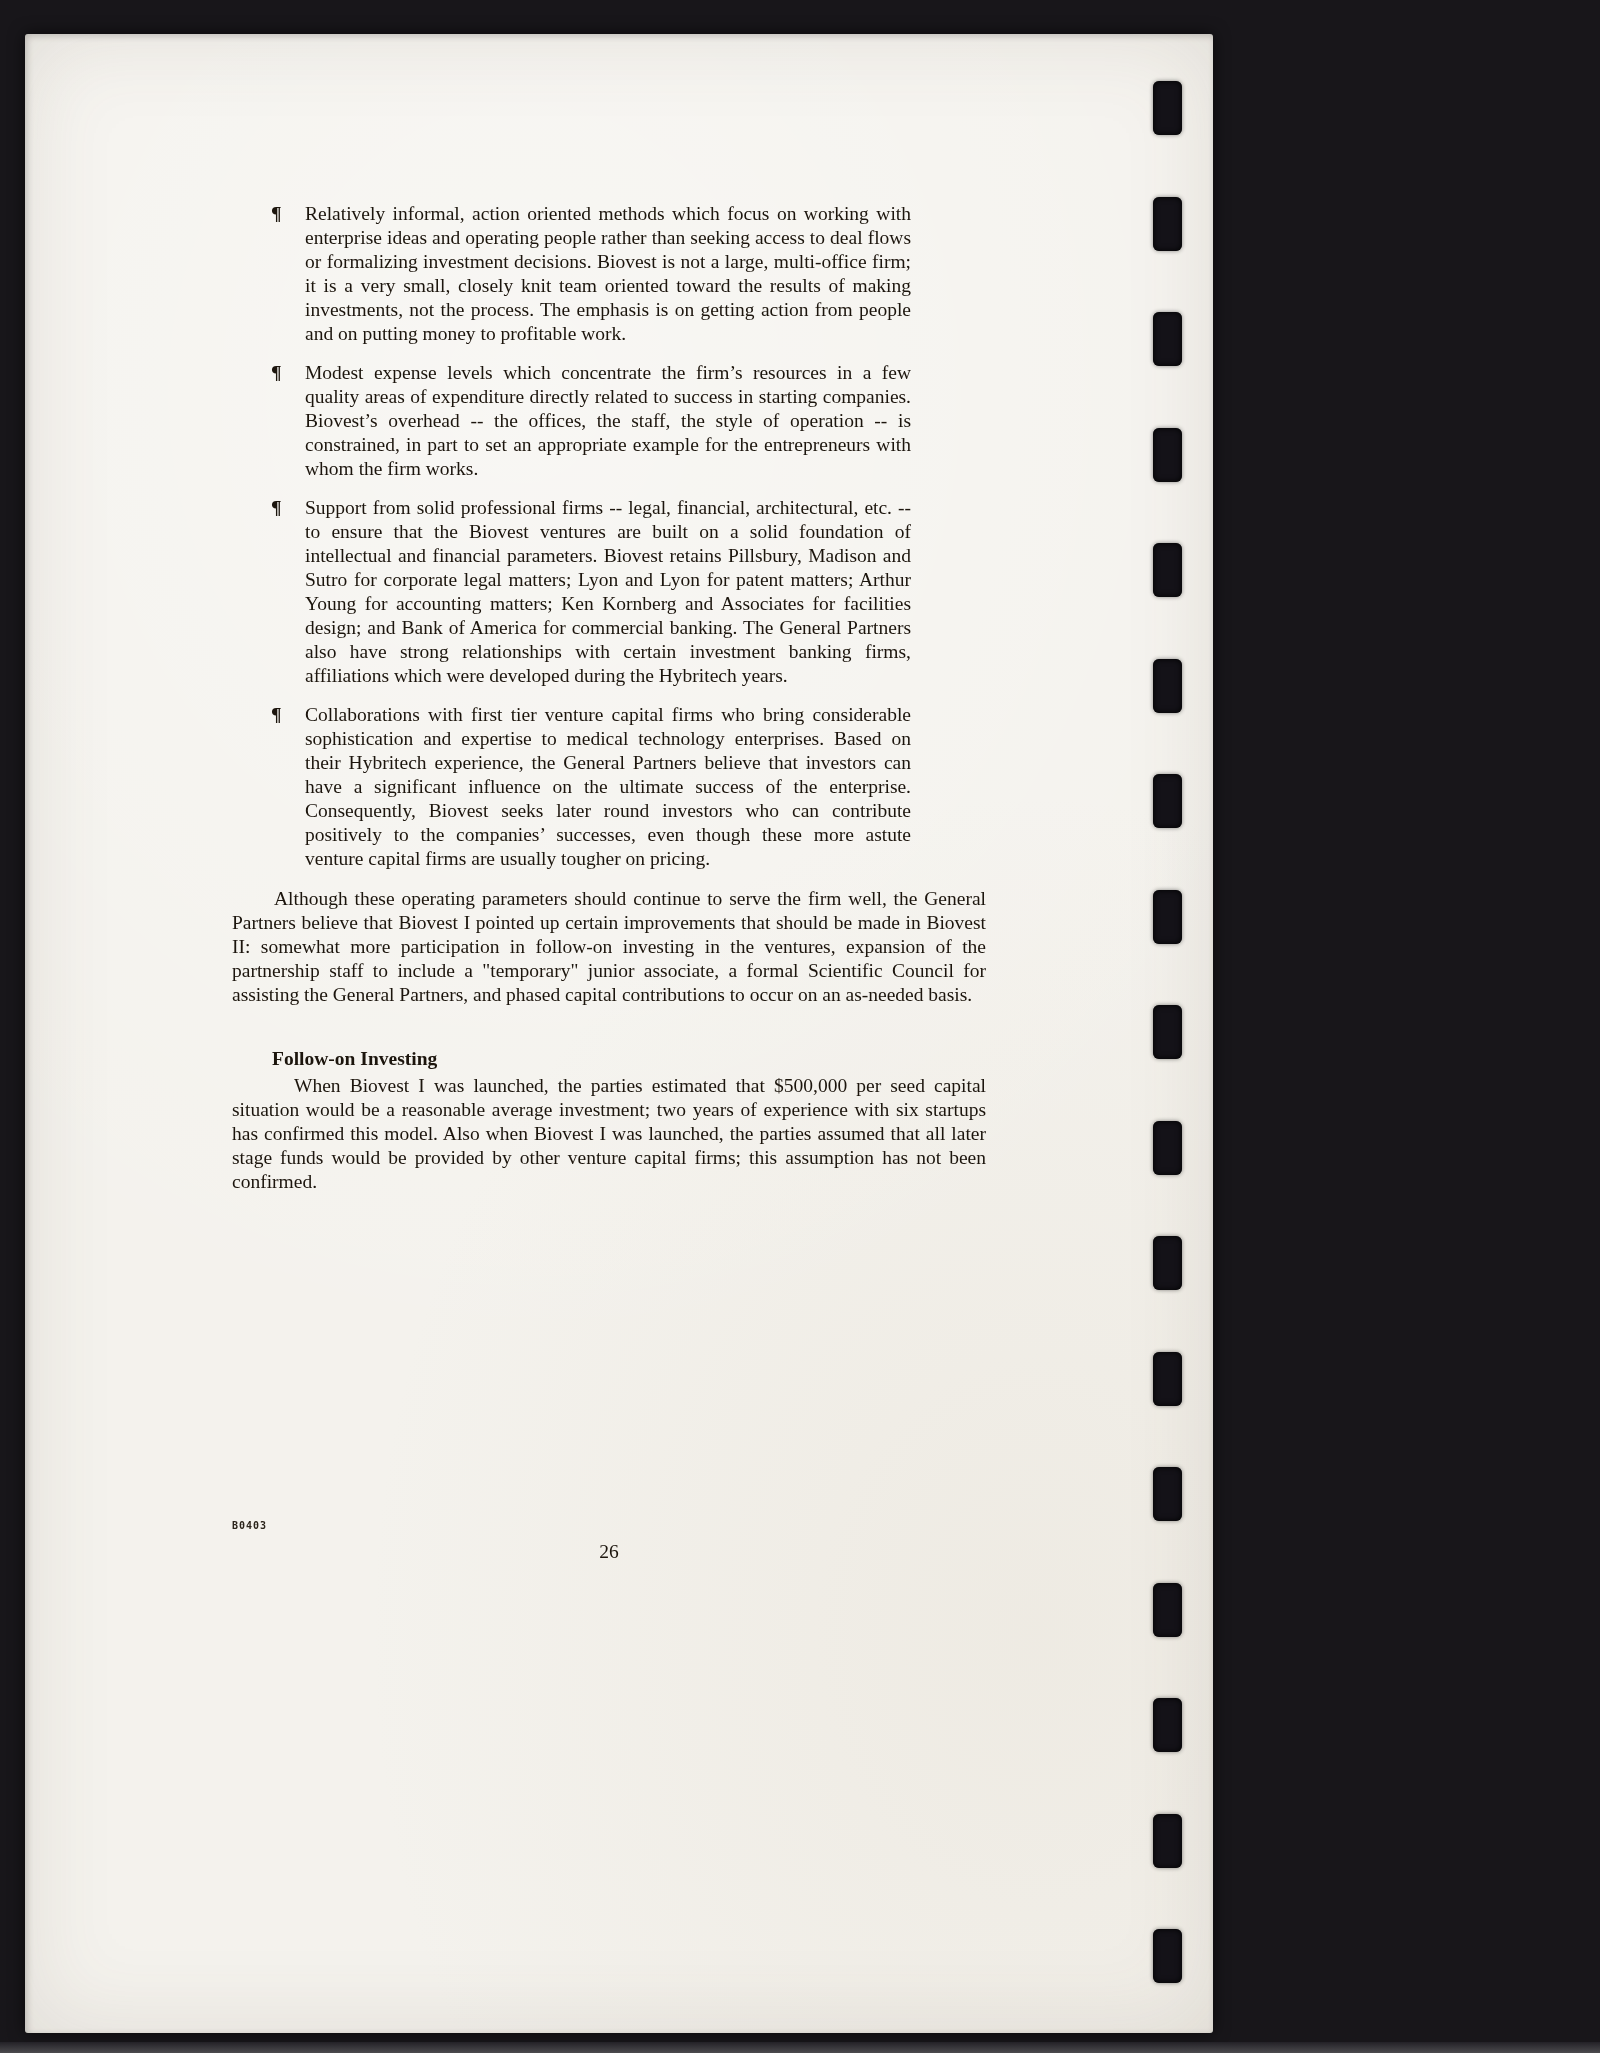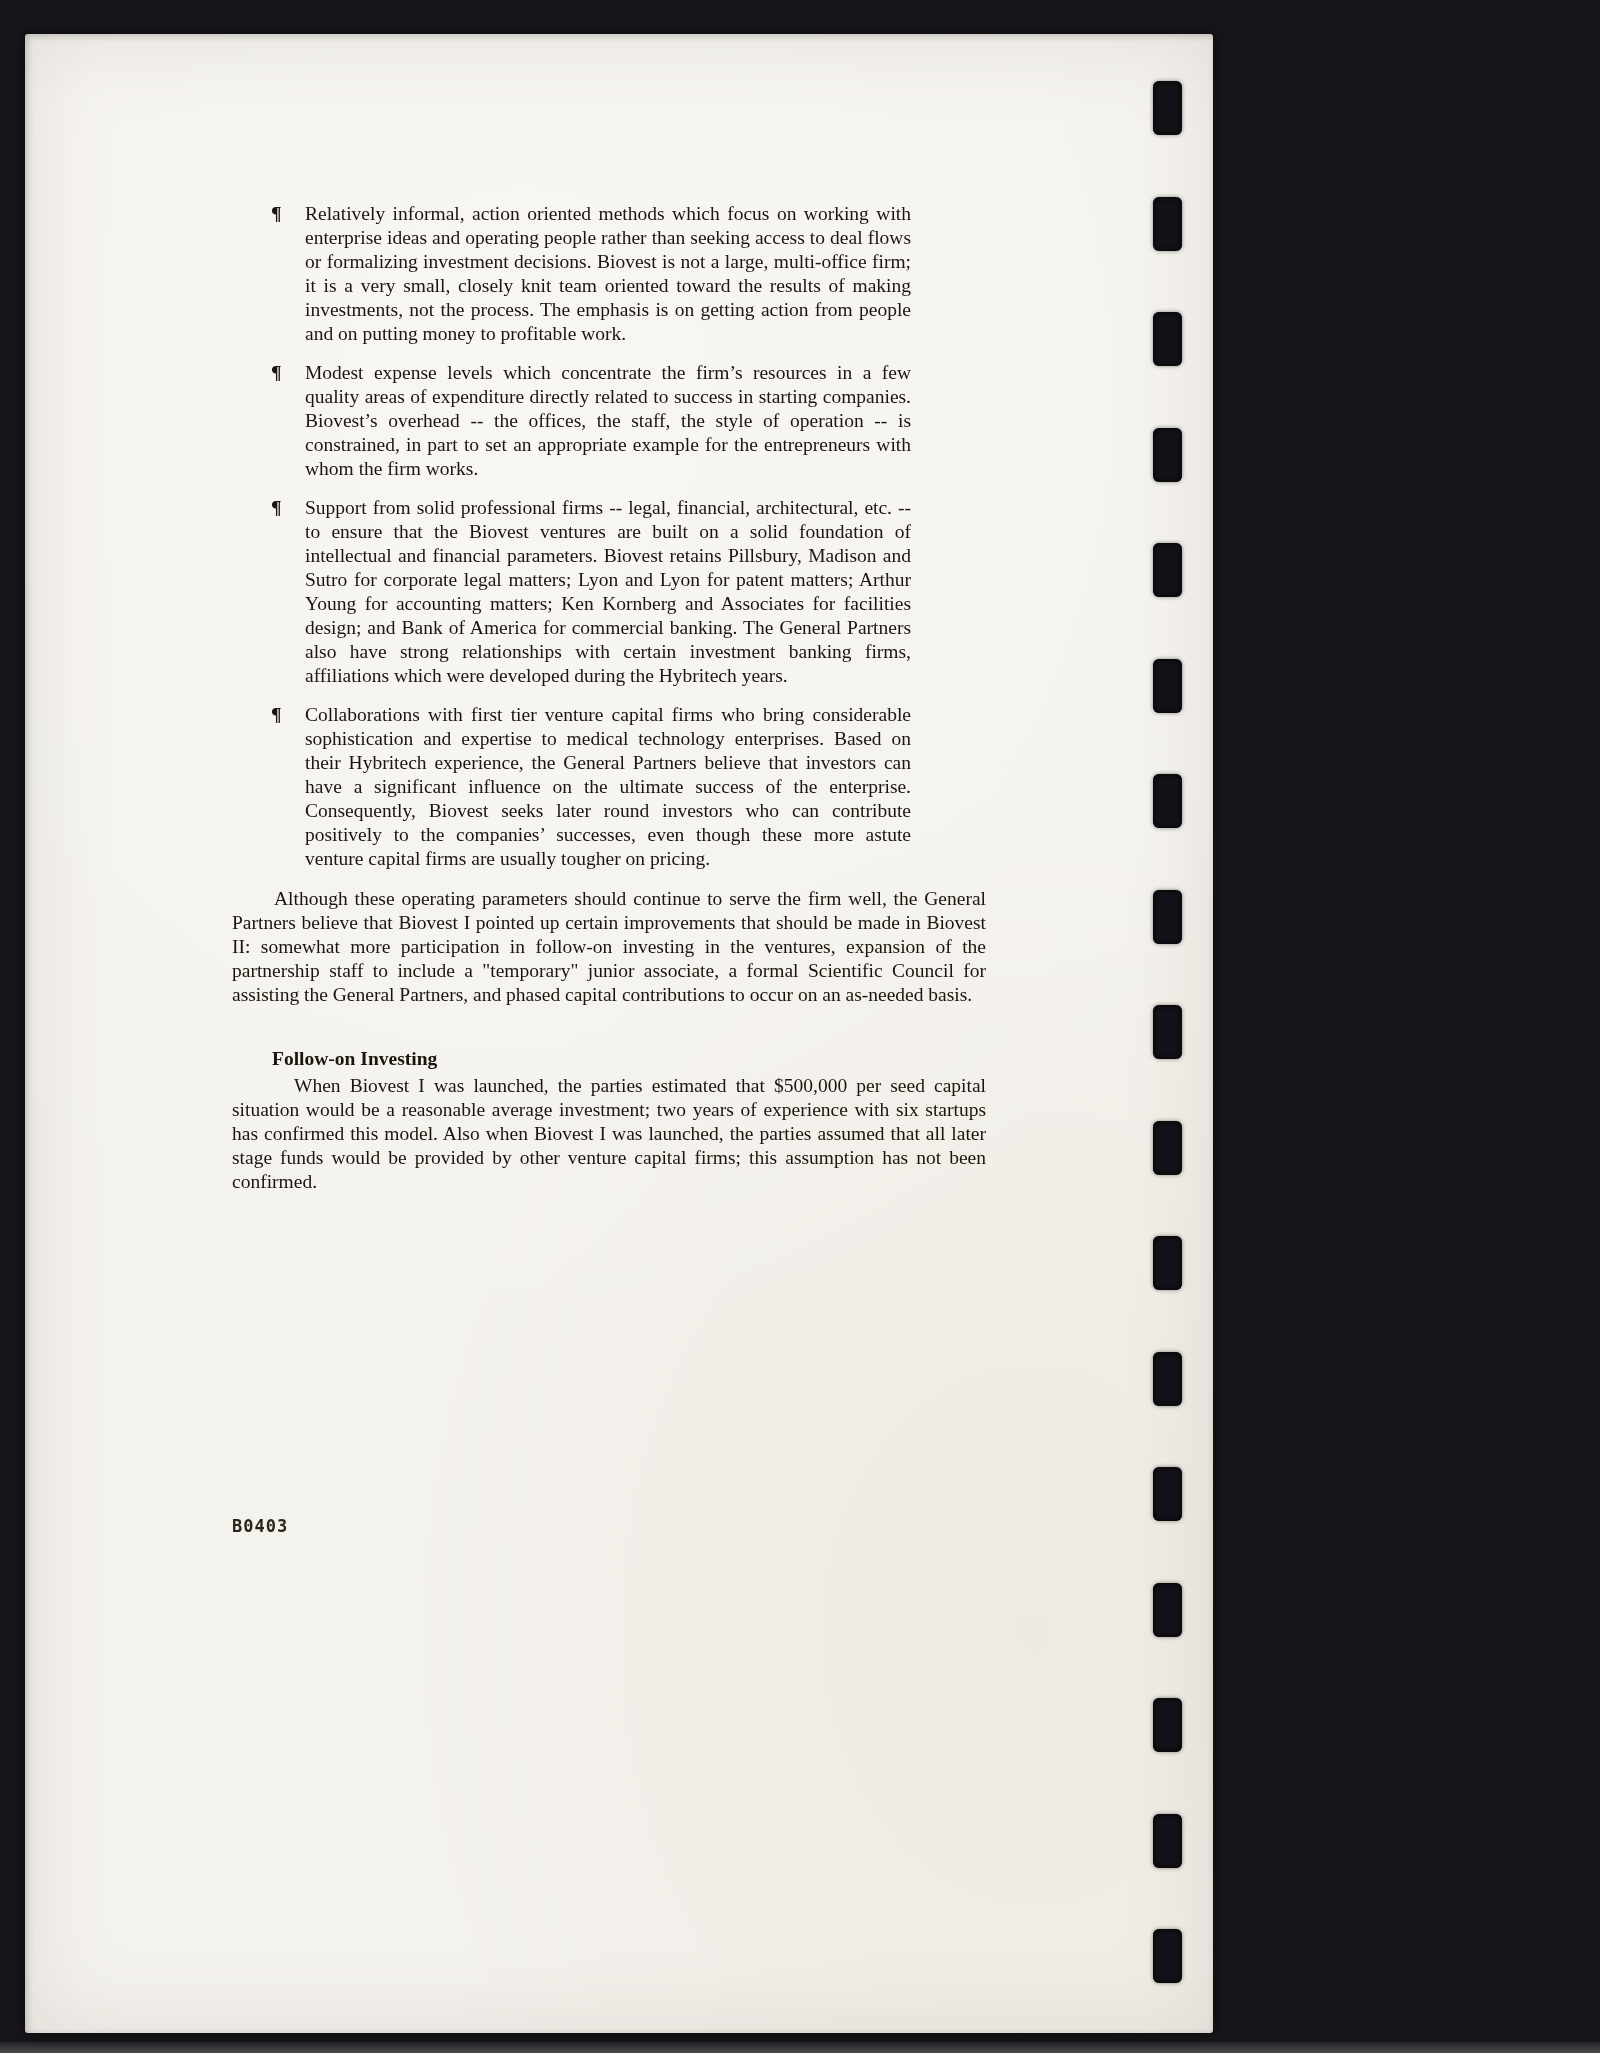--- a/index.html
+++ b/index.html
@@ -49,21 +49,21 @@
   .bullet{position:relative;text-align:justify;margin:0 0 15px 0;}
   .pilcrow{position:absolute;left:-34px;top:0;font-weight:bold;}
   .b{font-weight:normal;}
   .i{}
   .para{margin:16px 0 0 207px;width:754px;text-align:justify;text-indent:42px;}
   .para-b{text-indent:62px;margin-top:3px;}
   .subheading{margin:40px 0 2px 247px;font-size:19.5px;font-weight:bold;line-height:24px;}
   .doc-code{
     margin:320px 0 0 207px;
     font-family:"DejaVu Sans Mono",monospace;
-    font-size:17px;font-weight:bold;letter-spacing:1px;color:#2b241b;
+    font-size:10px;font-weight:bold;letter-spacing:1px;color:#2b241b;
   }
   .page-number{width:754px;margin-left:207px;text-align:center;font-size:19.5px;margin-top:2px;}
 </style>
 </head>
 <body>
 
 <div class="paper">
   <div class="holes">
       <div class="hole"></div>
       <div class="hole"></div>
@@ -102,14 +102,15 @@
 
   <div class="bullet">
     <span class="pilcrow">¶</span>
     <span class="bullet-text"><span class="b">Collaborations with first tier venture capital firms</span><span> who bring considerable sophistication and expertise to medical technology enterprises. Based on their Hybritech experience, the General Partners believe that investors can have a significant influence on the ultimate success of the enterprise. Consequently, Biovest seeks later round investors who can contribute positively to the companies’ successes, even though these more astute venture capital firms are usually tougher on pricing.</span></span>
   </div>
 </section>
     <p class="para para-a"><span>Although these operating parameters should continue to serve the firm well, the General Partners believe that Biovest I pointed up certain improvements that should be made in Biovest II: somewhat more participation in follow-on investing in the ventures, expansion of the partnership staff to include a "temporary" junior associate, a formal Scientific Council for assisting the General Partners, and phased capital contributions to occur on an as-needed basis.</span></p>
     <h3 class="subheading">Follow-on Investing</h3>
     <p class="para para-b"><span>When Biovest I was launched, the parties estimated that $500,000 per seed capital situation would be a reasonable average investment; two years of experience with six startups has confirmed this model. Also when Biovest I was launched, the parties assumed that all later stage funds would be provided by other venture capital firms; this assumption has </span><span class="b">not</span><span> been confirmed.</span></p>
     <div class="doc-code">B0403</div>
+    <div class="page-number">26</div>
   </div>
 </div>
 
 </body></html>

